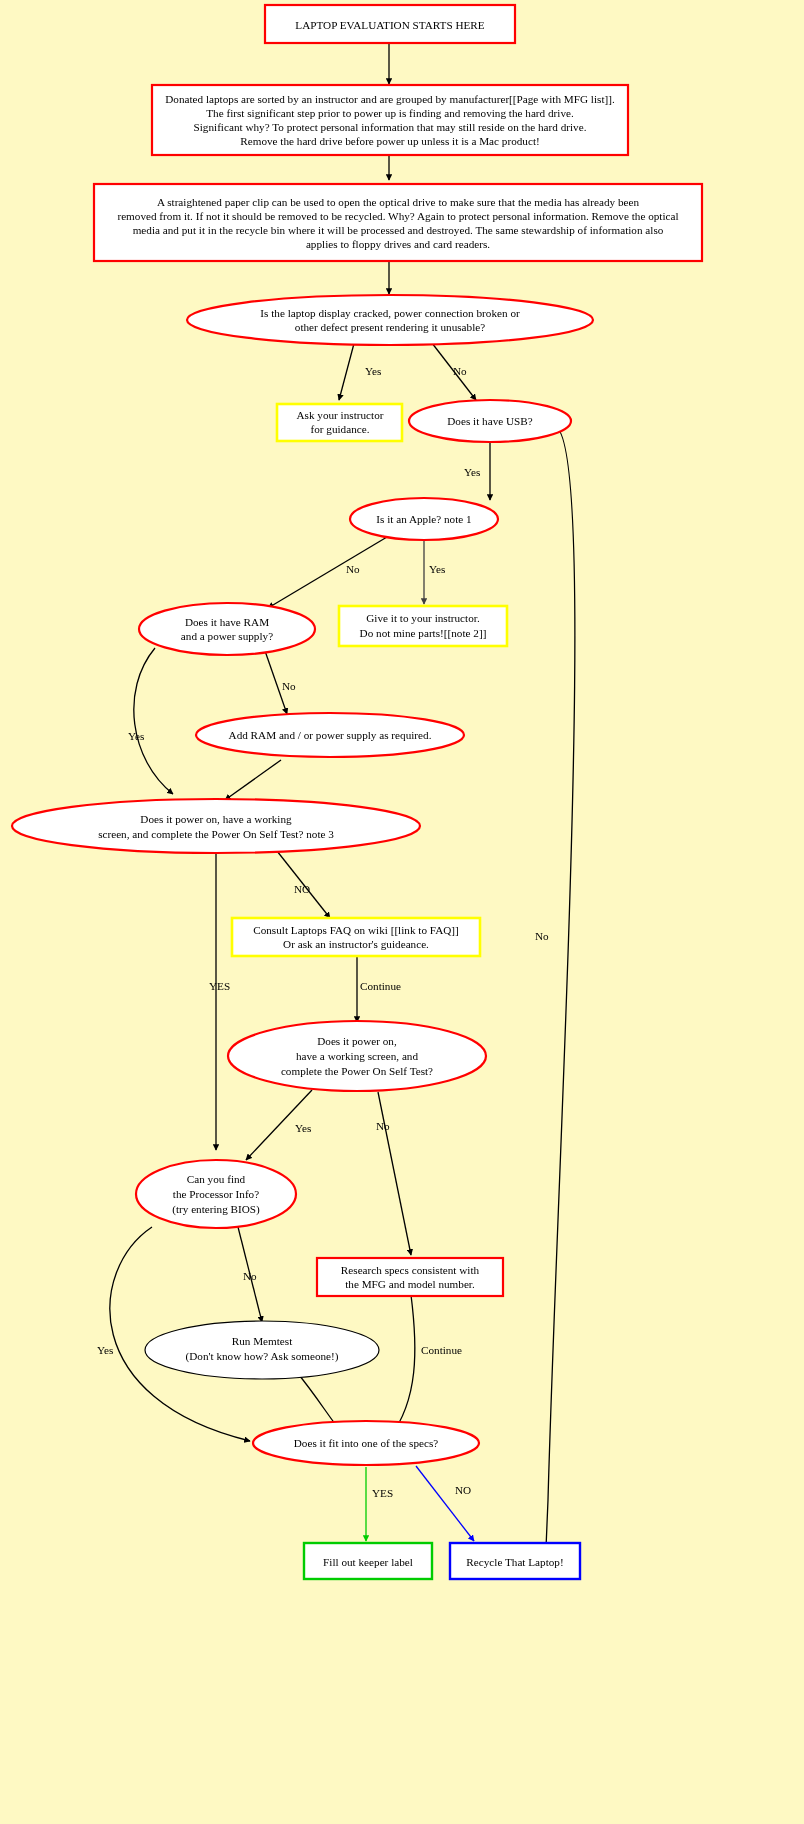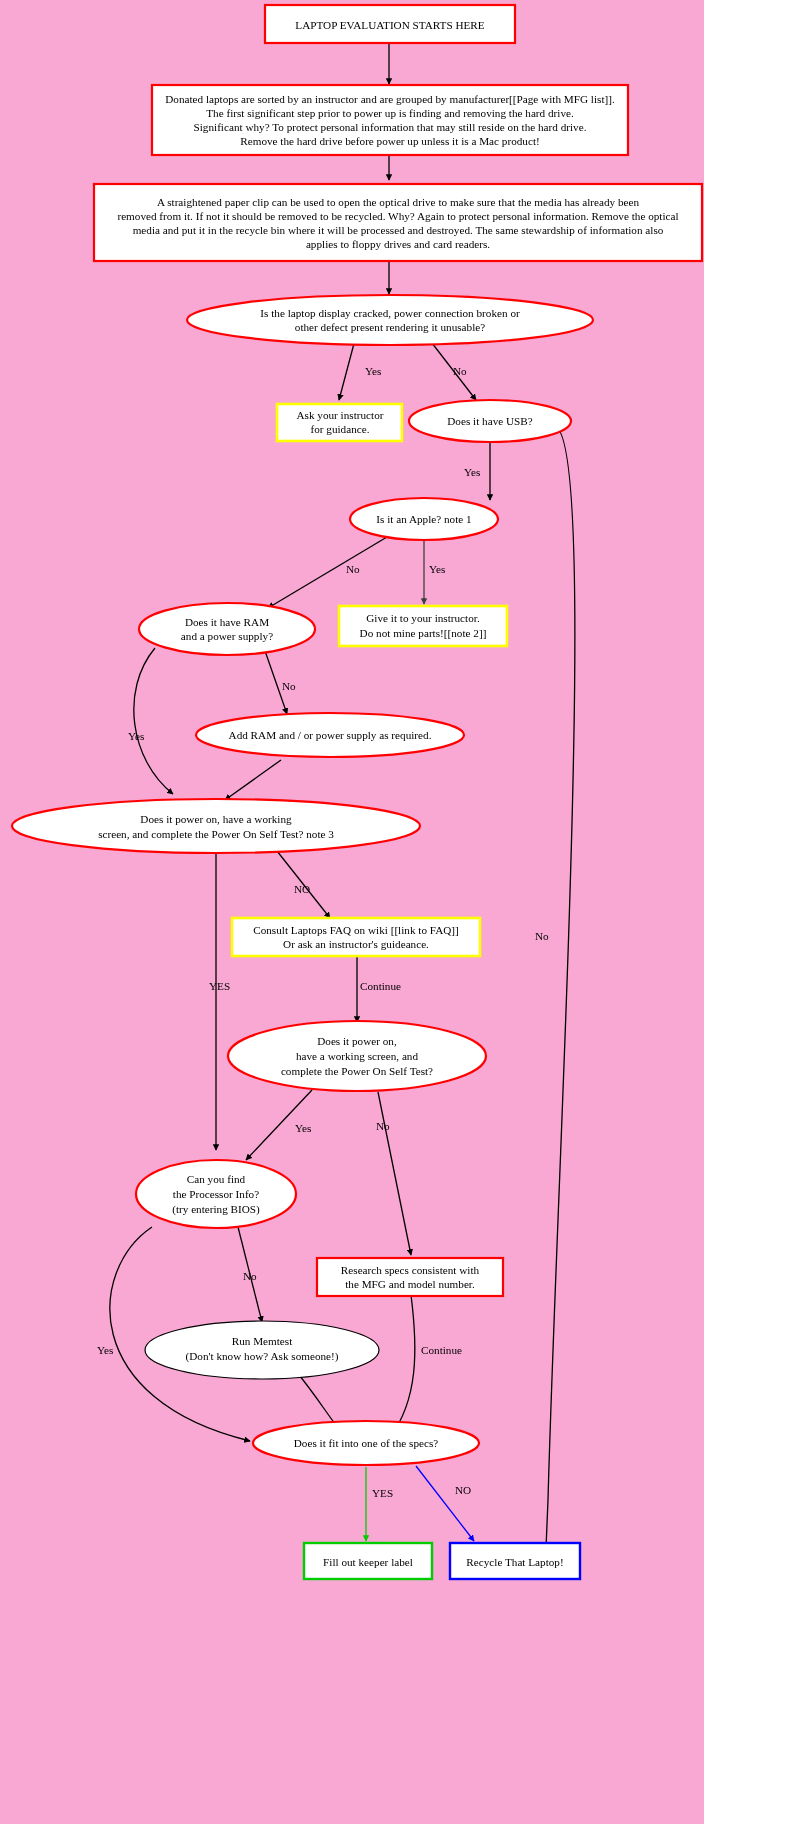--- a/index.html
+++ b/index.html
@@ -1,18 +1,18 @@
 <!DOCTYPE html>
 <html><head>
 <meta charset="utf-8">
 <style>
   html,body{margin:0;padding:0;background:#ffffff;}
   body{width:804px;height:1824px;overflow:hidden;
        font-family:"Liberation Serif","DejaVu Serif",serif;}
-  #stage{position:relative;width:704px;height:1824px;background:#f9a8d4;}
+  #stage{position:relative;width:804px;height:1824px;background:#fef9c3;}
   svg{display:block;}
   text{font-family:"Liberation Serif","DejaVu Serif",serif;fill:#000;}
   .nodetext{font-size:11.2px;text-anchor:middle;}
   .edgelabel{font-size:11.2px;text-anchor:start;}
   .shape-red{fill:#ffffff;stroke:#ff0000;stroke-width:2.2;}
   .shape-yellow{fill:#ffffff;stroke:#ffff00;stroke-width:2.6;}
   .shape-green{fill:#ffffff;stroke:#00cc00;stroke-width:2.4;}
   .shape-blue{fill:#ffffff;stroke:#0000ff;stroke-width:2.4;}
   .shape-black{fill:#ffffff;stroke:#000000;stroke-width:1.2;}
   .edge{fill:none;stroke:#000000;stroke-width:1.3;}

